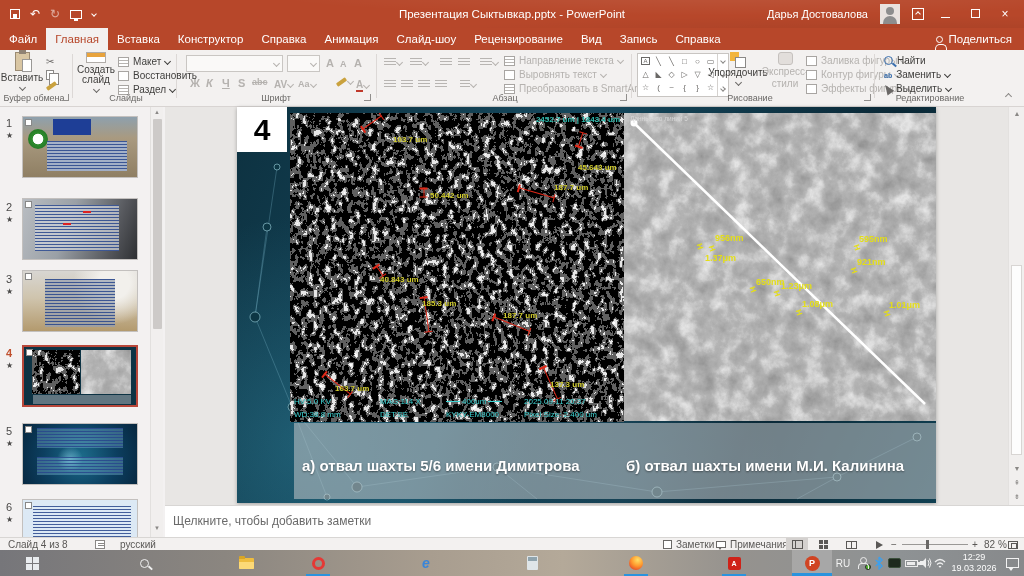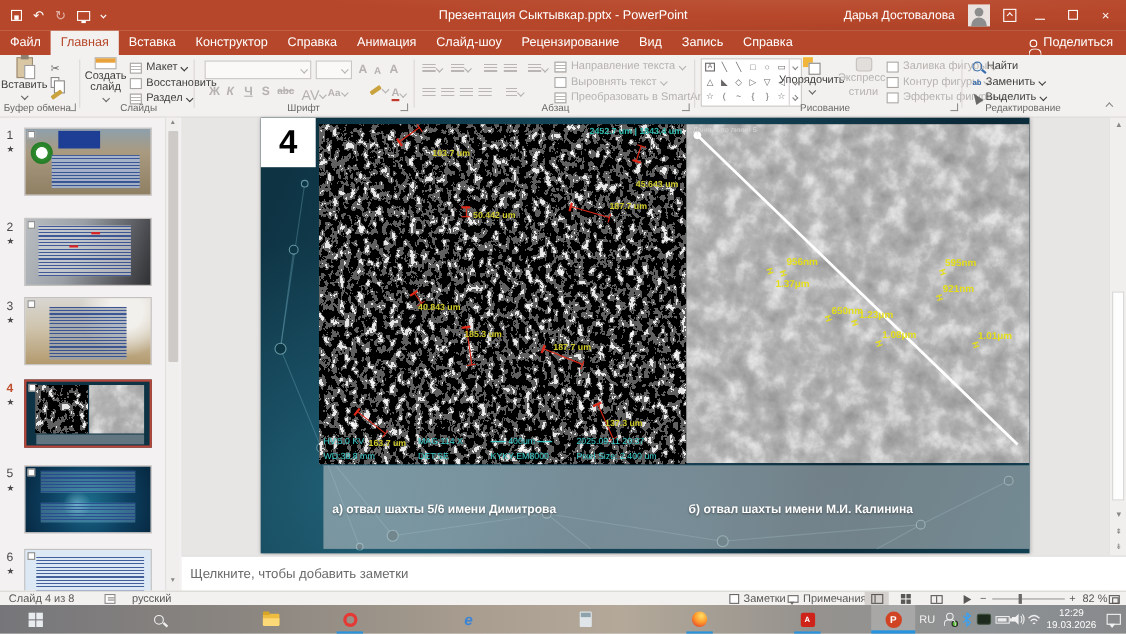--- a/index.html
+++ b/index.html
@@ -101,21 +101,21 @@
   .lmark::before,.lmark::after{content:"";position:absolute;top:-4px;width:1.5px;height:8px;background:#e02818}
   .lmark::before{left:0}.lmark::after{right:0}
   .hm{position:absolute;color:#e4de18;font-weight:bold;font-size:8px;transform:rotate(72deg);z-index:3}
   .hm::before{content:"H"}
   .semhead{position:absolute;right:4px;top:2px;font-size:8px;font-weight:bold;color:#2fbdb0;z-index:4}
   .seminfo{position:absolute;font-size:8px;font-weight:normal;color:#3ed3d3;white-space:nowrap;z-index:4;text-shadow:0 0 2px #000}
   .scalebar{display:flex;align-items:center;gap:2px}
   .scalebar::before,.scalebar::after{content:"";width:14px;height:0;border-top:1.2px solid #3ed3d3}
   .linetitle{position:absolute;left:6px;top:2px;font-size:6.5px;color:#d8d8d8;z-index:4}
   .capbar{position:absolute;left:57px;top:316px;width:642px;height:76px;background:rgba(198,200,203,.55);z-index:3}
-  .caption{position:absolute;top:34px;font-size:11px;font-weight:bold;color:#fff;text-shadow:0 1px 2px rgba(0,0,0,.45);white-space:nowrap}
+  .caption{position:absolute;top:34px;font-size:15px;font-weight:bold;color:#fff;text-shadow:0 1px 2px rgba(0,0,0,.45);white-space:nowrap}
   
   .vscroll{position:absolute;left:1008px;top:107px;width:16px;height:430px;background:#f1efee;border-left:1px solid #e3e1df}
   .vsthumb{position:absolute;left:2px;top:158px;width:11px;height:190px;background:#fdfdfd;border:1px solid #d8d5d3}
   .vsg{position:absolute;left:0;width:16px;text-align:center;font-size:7px;color:#8a8886}
   
   .notes{position:absolute;left:165px;top:505px;width:859px;height:32px;background:#fff;border-top:1px solid #d8d6d4}
   .notes-text{position:absolute;left:8px;top:8px;font-size:12px;color:#6a6a6a}
   
   .statusbar{position:absolute;left:0;top:537px;width:1024px;height:13px;background:#f3f1f0;border-top:1px solid #d8d6d4;font-size:10px;color:#5a5856}
   .sb{position:absolute;top:0;height:13px;display:flex;align-items:center;gap:4px;white-space:nowrap}
@@ -296,21 +296,21 @@
     </div>
   <span class="fg" style="left:326px;top:7px">А</span>
   <span class="fg" style="left:340px;top:9px;font-size:9px">А</span>
   <span class="fg ga" style="left:354px;top:7px"></span>
   <span class="fg" style="left:190px;top:27px">Ж</span>
   <span class="fg" style="left:206px;top:27px;font-style:italic">К</span>
   <span class="fg" style="left:222px;top:27px;text-decoration:underline">Ч</span>
   <span class="fg" style="left:238px;top:27px">S</span>
   <span class="fg" style="left:252px;top:27px;text-decoration:line-through;font-size:9px">abc</span>
   <div class="mbtn dis" style="left:274px;top:29px;gap:1px">
-      <span style="font-size:13px;font-weight:normal">AV</span>
+      <span style="font-size:10px;font-weight:bold">AV</span>
       <span class="cv"></span>
     </div>
   <div class="mbtn dis" style="left:298px;top:29px;gap:1px">
       <span style="font-size:9px;font-weight:bold">Aa</span>
       <span class="cv"></span>
     </div>
   <div class="mbtn dis" style="left:336px;top:29px;gap:1px">
       <span class="ic-brush"></span>
       <span class="cv"></span>
     </div>
@@ -540,21 +540,21 @@
           <rect width="334" height="309" filter="url(#fL)"></rect>
         </svg>
       <span class="semhead">2452.7 um | 1843.4 um</span>
       <span class="meas" style="left:103px;top:22px">103.7 um</span>
       <span class="meas" style="left:288px;top:50px">45.643 um</span>
       <span class="meas" style="left:264px;top:70px">187.7 um</span>
       <span class="meas" style="left:140px;top:78px">50.442 um</span>
       <span class="meas" style="left:90px;top:162px">40.843 um</span>
       <span class="meas" style="left:132px;top:186px">185.3 um</span>
       <span class="meas" style="left:213px;top:198px">187.7 um</span>
-      <span class="meas" style="left:45px;top:285px">163.7 um</span>
+      <span class="meas" style="left:45px;top:271px">163.7 um</span>
       <span class="meas" style="left:260px;top:267px">137.3 um</span>
       <span class="lmark" style="left:72px;top:16px;width:24px;transform:rotate(-35deg)"></span>
       <span class="lmark" style="left:288px;top:34px;width:16px;transform:rotate(-72deg)"></span>
       <span class="lmark" style="left:228px;top:74px;width:38px;transform:rotate(16deg)"></span>
       <span class="lmark" style="left:134px;top:74px;width:10px;transform:rotate(90deg)"></span>
       <span class="lmark" style="left:86px;top:152px;width:13px;transform:rotate(55deg)"></span>
       <span class="lmark" style="left:134px;top:183px;width:36px;transform:rotate(82deg)"></span>
       <span class="lmark" style="left:203px;top:203px;width:40px;transform:rotate(22deg)"></span>
       <span class="lmark" style="left:34px;top:260px;width:34px;transform:rotate(38deg)"></span>
       <span class="lmark" style="left:253px;top:253px;width:36px;transform:rotate(66deg)"></span>

